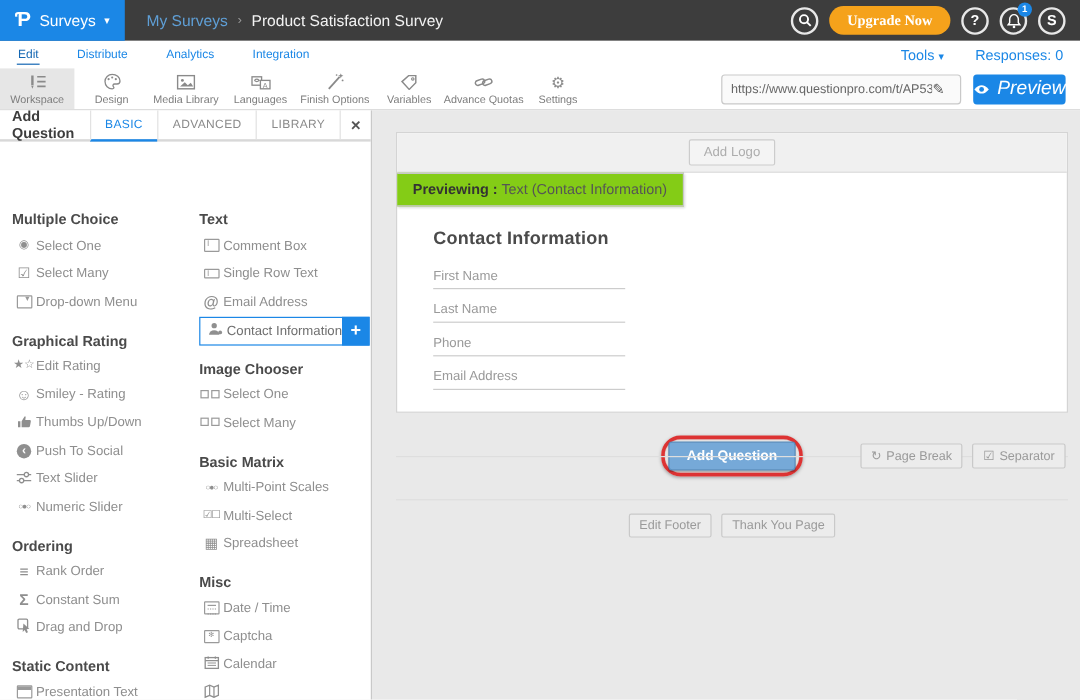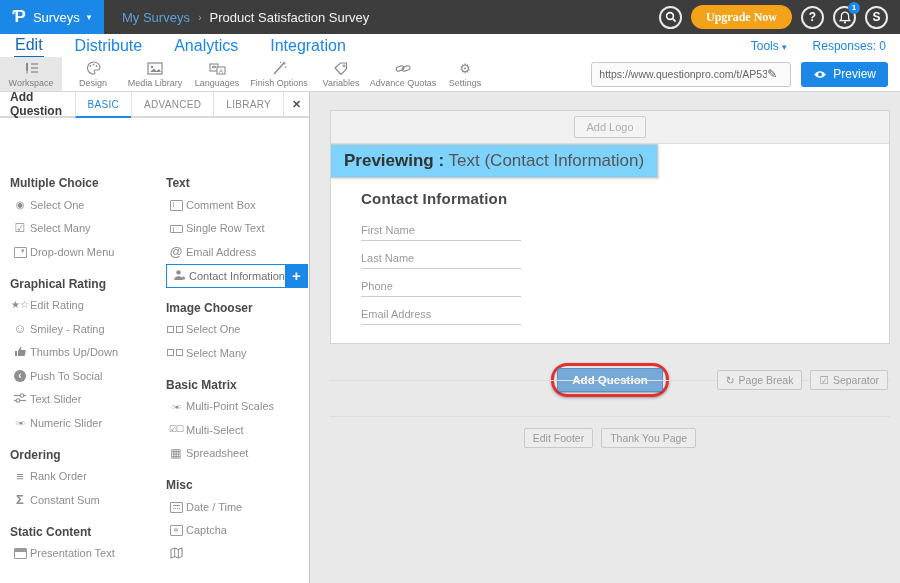--- a/index.html
+++ b/index.html
@@ -16,36 +16,36 @@
   .crumb-parent { color:#5f9fd6; cursor:pointer; }
   .crumb-sep { color:#9a9a9a; font-size:11px; }
   .crumb-cur { color:#f2f2f2; }
   .hdr-right { margin-left:auto; display:flex; align-items:center; gap:9px; padding-right:12px; }
   .circ { width:23px; height:23px; border:2px solid #e8e8e8; border-radius:50%; display:flex; align-items:center; justify-content:center; color:#fff; font-size:12px; font-weight:bold; cursor:pointer; position:relative; }
   .upgrade-btn { background:#f5a21b; color:#fff; border:none; border-radius:13px; height:24px; padding:0 15px; font-size:12px; font-weight:bold; font-family:Liberation Serif, serif; cursor:pointer; }
   .badge { position:absolute; top:-6px; right:-6px; background:#1b87e6; color:#fff; font-size:8px; font-weight:bold; width:12px; height:12px; border-radius:50%; display:flex; align-items:center; justify-content:center; }
 
   
   .nav2 { height:23px; background:#fff; display:flex; align-items:center; padding:0 14px; }
-  .nav2 .tab { color:#1b87e6; margin-right:30px; padding:2px 1px; cursor:pointer; font-size:16px; }
+  .nav2 .tab { color:#1b87e6; margin-right:30px; padding:2px 1px; cursor:pointer; font-size:10px; }
   .nav2 .tab.active { color:#1467b3; border-bottom:1px solid #1467b3; }
   .nav2-right { margin-left:auto; display:flex; align-items:center; gap:26px; color:#1b87e6; }
   .nav2-right .itm { cursor:pointer; }
 
   
   .tbar { height:35px; background:#fff; border-bottom:1px solid #d5d5d5; display:flex; align-items:stretch; }
   .tool { width:62px; display:flex; flex-direction:column; align-items:center; justify-content:center; gap:2px; cursor:pointer; color:#8a8a8a; }
   .tool.active { background:#e6e6e6; }
   .tool .tl { font-size:9px; color:#7d7d7d; white-space:nowrap; }
   .tool .tic { height:15px; display:flex; align-items:center; }
   .tbar-right { margin-left:auto; display:flex; align-items:center; gap:10px; padding-right:12px; }
   .url-wrap { display:flex; align-items:center; background:#fafafa; border:1px solid #c9c9c9; border-radius:3px; height:25px; padding:0 7px; width:200px; }
   .url-wrap input { border:none; background:transparent; outline:none; font-size:10.5px; color:#666; width:168px; font-family:inherit; }
   .pencil { color:#555; font-size:12px; cursor:pointer; }
-  .preview-btn { background:#1b87e6; color:#fff; border:none; border-radius:3px; height:25px; padding:0 12px; font-size:12px; font-family:inherit; display:flex; align-items:center; gap:6px; cursor:pointer; }
+  .preview-btn { background:#1b87e6; color:#fff; border:none; border-radius:3px; height:25px; padding:0 0; font-size:16px; font-family:inherit; display:flex; align-items:center; gap:6px; cursor:pointer;font-style:italic; }
 
   
   .body-wrap { display:flex; height:511px; }
   .panel { width:310px; background:#fff; border-right:1px solid #c9c9c9; display:flex; flex-direction:column; }
   .panel-hdr { height:26px; border-bottom:2px solid #d8d8d8; display:flex; align-items:stretch; }
   .panel-title { font-weight:bold; color:#3c3c3c; font-size:12px; display:flex; align-items:center; padding-left:10px; flex:1; }
   .ptab { display:flex; align-items:center; justify-content:center; font-size:10px; color:#8a8a8a; padding:0 12px; border-left:1px solid #e2e2e2; cursor:pointer; letter-spacing:.3px; }
   .ptab.active { color:#1b87e6; border-bottom:2px solid #1b87e6; margin-bottom:-2px; }
   .pclose { display:flex; align-items:center; justify-content:center; width:26px; border-left:1px solid #e2e2e2; color:#555; font-size:11px; font-weight:bold; cursor:pointer; }
 
@@ -75,21 +75,21 @@
   .glyph10 { font-size:10px; } .glyph12 { font-size:12px; } .glyph13 { font-size:13px; }
   .glyph7 { font-size:7px; letter-spacing:-1px; } .glyph9 { font-size:9px; letter-spacing:-1px; }
   .bold { font-weight:bold; }
 
   
   .main { flex:1; background:#e9e9e9; padding:18px 10px 16px 20px; position:relative; }
   .card { background:#fff; border:1px solid #d4d4d4; }
   .logo-band { height:33px; background:#f0f0f0; border-bottom:1px solid #ddd; display:flex; align-items:center; justify-content:center; }
   .addlogo-btn { border:1px solid #ccc; background:#f4f4f4; color:#adadad; font-size:11px; padding:4px 11px; border-radius:2px; font-family:inherit; cursor:pointer; }
   .sheet { position:relative; height:199px; }
-  .ptab2 { position:absolute; left:0; top:0; background:#7dd3fc; border:1px solid #c8c8c8; border-left:none; padding:6px 13px; font-size:17px; color:#555; box-shadow:1px 1px 2px rgba(0,0,0,.15); }
+  .ptab2 { position:absolute; left:0; top:0; background:#84cc16; border:1px solid #c8c8c8; border-left:none; padding:6px 13px; font-size:12px; color:#555; box-shadow:1px 1px 2px rgba(0,0,0,.15); }
   .ptab2 b { color:#333; }
   .form { padding:46px 0 0 30px; }
   .form-title { font-size:15px; color:#4a4a4a; font-weight:bold; margin-bottom:12px; letter-spacing:.2px; }
   .f-field { width:160px; border-bottom:1px solid #ccc; color:#9a9a9a; font-size:11px; padding:5px 0 4px; margin-bottom:6px; cursor:text; }
 
   .zone { position:relative; margin-top:14px; }
   .hairline { position:absolute; left:0; right:0; border-top:1px solid #dedede; }
   .row1 { position:relative; height:44px; display:flex; align-items:center; justify-content:center; }
   .red-ring { border:3px solid #d33; border-radius:16px; padding:2px 3px; box-shadow:0 1px 3px rgba(0,0,0,.35), inset 0 0 1px rgba(150,0,0,.6); }
   .addq-btn { background:#76a9d8; border:1px solid #5a8fc0; color:#fff; font-weight:bold; font-size:11.5px; padding:5px 14px; border-radius:3px; font-family:inherit; box-shadow:0 1px 1px rgba(0,0,0,.25); cursor:pointer; }
@@ -309,20 +309,27 @@
         <div class="sec">
           <div class="sec-t">Ordering</div>
           <div class="qi">
               <span class="qi-ic glyph13 bold">≡</span>
               <span class="qi-lb">Rank Order</span>
             </div>
           <div class="qi">
               <span class="qi-ic glyph13 bold">Σ</span>
               <span class="qi-lb">Constant Sum</span>
             </div>
+          <div class="qi">
+              <span class="qi-ic"><svg width="13" height="13" viewBox="0 0 13 13" style="display:inline">
+                  <rect x="1" y="1" width="8" height="8" rx="1" fill="none" stroke="#8f8f8f" stroke-width="1.1"></rect>
+                  <path d="M5.5 4.5 l5 4.6 -2.4.1 1.2 2.6 -1.5.7 -1.2-2.6 -1.7 1.7 z" fill="#8f8f8f"></path>
+                </svg></span>
+              <span class="qi-lb">Drag and Drop</span>
+            </div>
         </div>
         <div class="sec">
           <div class="sec-t">Static Content</div>
           <div class="qi">
               <span class="qi-ic"><span class="ibx topbar"></span></span>
               <span class="qi-lb">Presentation Text</span>
             </div>
           <div class="qi"></div>
 
         </div>
@@ -383,20 +390,31 @@
         </div>
         <div class="sec">
           <div class="sec-t">Misc</div>
           <div class="qi">
               <span class="qi-ic"><span class="ibx cal"></span></span>
               <span class="qi-lb">Date / Time</span>
             </div>
           <div class="qi">
               <span class="qi-ic"><span class="ibx cap"></span></span>
               <span class="qi-lb">Captcha</span>
+            </div>
+          <div class="qi">
+              <span class="qi-ic"><svg width="13" height="12" viewBox="0 0 13 12" style="display:inline">
+                  <rect x="1" y="2" width="11" height="9" fill="none" stroke="#8f8f8f" stroke-width="1.1"></rect>
+                  <line x1="3.5" y1="1" x2="3.5" y2="3" stroke="#8f8f8f" stroke-width="1.1"></line>
+                  <line x1="9.5" y1="1" x2="9.5" y2="3" stroke="#8f8f8f" stroke-width="1.1"></line>
+                  <line x1="1" y1="4.5" x2="12" y2="4.5" stroke="#8f8f8f" stroke-width="1"></line>
+                  <line x1="3" y1="6.5" x2="10" y2="6.5" stroke="#8f8f8f" stroke-width=".8"></line>
+                  <line x1="3" y1="8.5" x2="10" y2="8.5" stroke="#8f8f8f" stroke-width=".8"></line>
+                </svg></span>
+              <span class="qi-lb">Calendar</span>
             </div>
           <div class="qi">
               <span class="qi-ic"><svg width="13" height="12" viewBox="0 0 13 12" style="display:inline">
                   <path d="M1 2.5 L4.7 1 L8.3 2.5 L12 1 V9.5 L8.3 11 L4.7 9.5 L1 11 z" fill="none" stroke="#8f8f8f" stroke-width="1.1"></path>
                   <line x1="4.7" y1="1" x2="4.7" y2="9.5" stroke="#8f8f8f" stroke-width="1"></line>
                   <line x1="8.3" y1="2.5" x2="8.3" y2="11" stroke="#8f8f8f" stroke-width="1"></line>
                 </svg></span>
             </div>
 
         </div>

